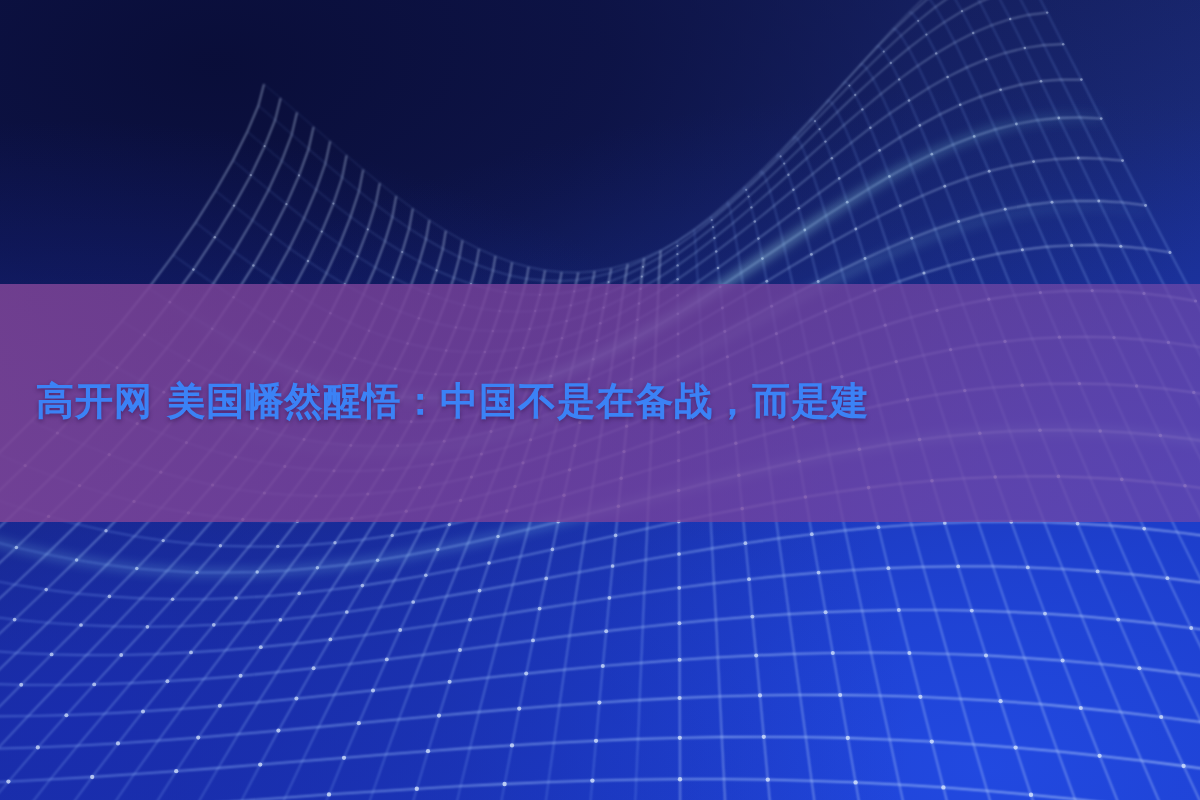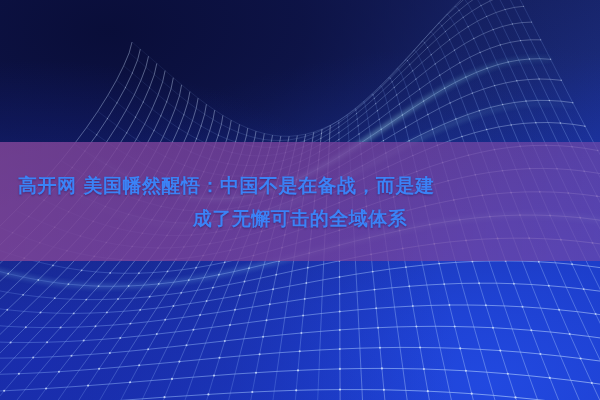--- a/index.html
+++ b/index.html
@@ -642,16 +642,15 @@
           <path d="M46.8 180.2 L58.5 186.9 L70.2 193.2 L81.9 199.1 L93.6 204.5 L105.3 209.4 L116.9 213.7 L128.6 217.4 L140.3 220.4 L152.0 222.8 L163.7 224.6 L175.4 225.7 L187.1 226.1 L198.8 225.9 L210.4 225.1 L222.1 223.6 L233.8 221.5 L245.5 218.8 L257.2 215.6 L268.9 211.9 L280.6 207.7 L292.3 203.1 L303.9 198.0 L315.6 192.6 L327.3 187.0 L339.0 181.1 L350.7 174.9 L362.4 168.7 L374.1 162.4 L385.8 156.1 L397.4 149.9 L409.1 143.8 L420.8 137.9 L432.5 132.3 L444.2 127.0 L455.9 122.1 L467.6 117.6 L479.3 113.7 L490.9 110.3 L502.6 107.6 L514.3 105.5 L526.0 104.1 L537.7 103.4 L549.4 103.5 L561.1 104.2 L572.8 105.7" fill="none" stroke="url(#glowGrad)" stroke-width="1.70" opacity="0.60"></path>
           <path d="M-36.9 260.6 L-21.9 265.4 L-6.8 269.8 L8.2 273.7 L23.3 277.1 L38.3 280.0 L53.4 282.4 L68.4 284.2 L83.5 285.4 L98.5 286.2 L113.6 286.3 L128.6 286.0 L143.7 285.2 L158.7 283.9 L173.8 282.2 L188.8 280.1 L203.9 277.6 L218.9 274.7 L234.0 271.6 L249.0 268.2 L264.1 264.6 L279.1 260.9 L294.2 257.0 L309.2 253.1 L324.3 249.1 L339.3 245.2 L354.4 241.3 L369.4 237.6 L384.5 234.0 L399.6 230.6 L414.6 227.4 L429.7 224.6 L444.7 222.0 L459.8 219.8 L474.8 218.0 L489.9 216.6 L504.9 215.6 L520.0 215.1 L535.0 215.1 L550.1 215.5 L565.1 216.4 L580.2 217.7 L595.2 219.5 L610.3 221.8 L625.3 224.4 L640.4 227.3" fill="none" stroke="#9ff0ff" stroke-width="1.5" opacity="0.55"></path>
         </g>
     </svg>
   </div>
 
   <div class="band"></div>
 
   <div class="headline">
     <div class="line l1">高开网 美国幡然醒悟：中国不是在备战，而是建</div>
-    <div class="line l2">成了无懈可击的全域体系</div>
   </div>
 
 </div>
 
 </body></html>

